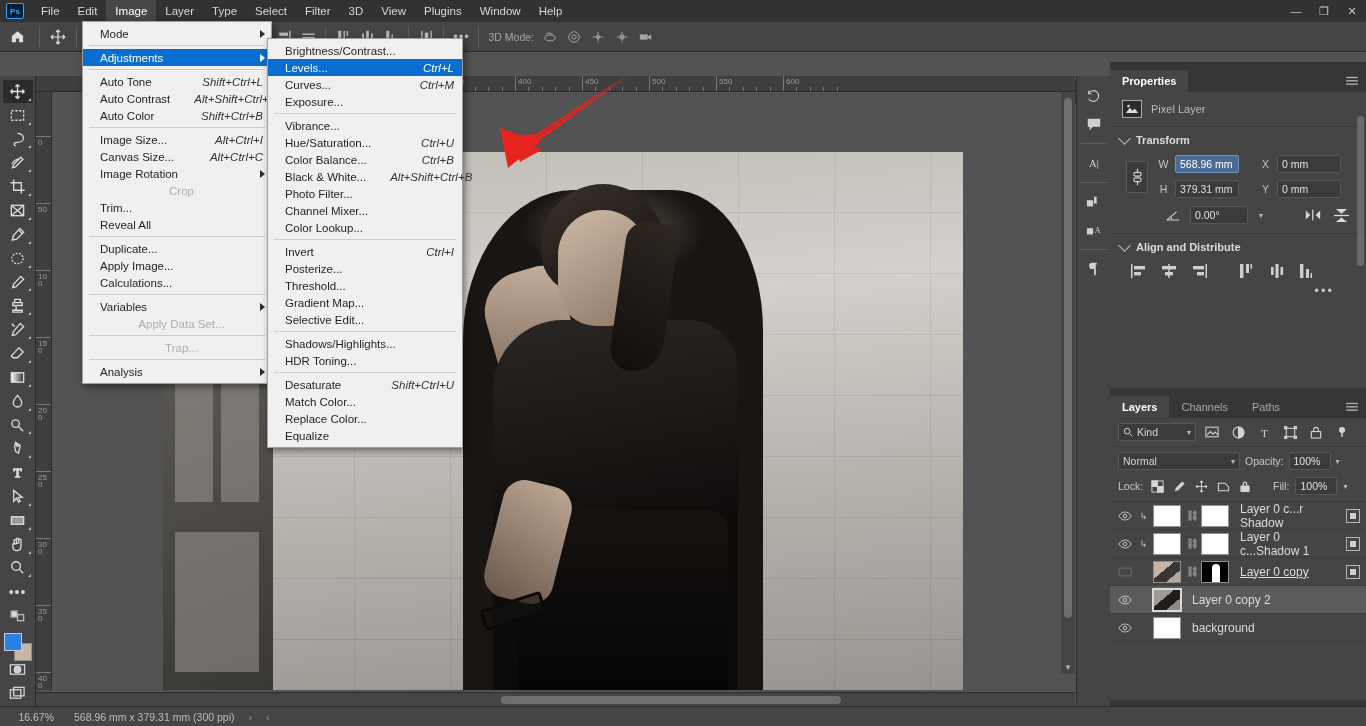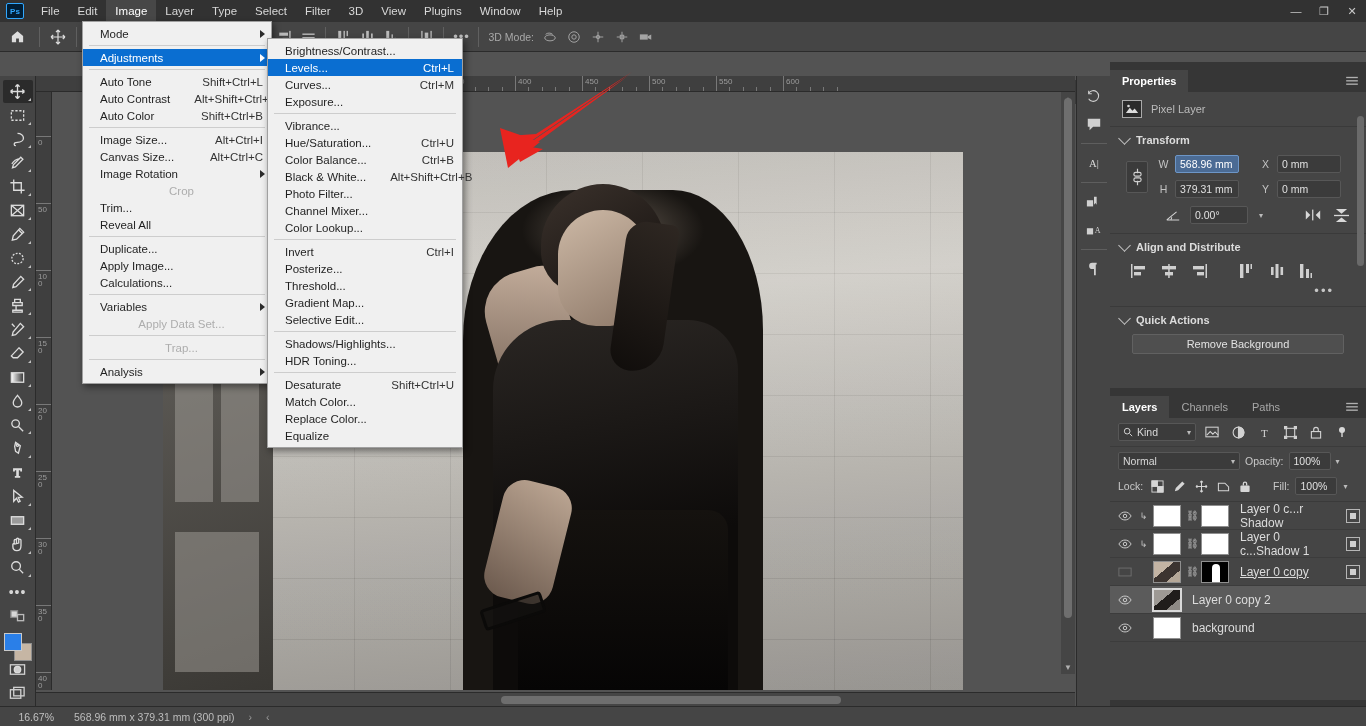--- a/index.html
+++ b/index.html
@@ -285,21 +285,21 @@
     border:1px solid #a0a0a0; box-shadow:2px 3px 7px rgba(0,0,0,.45);
     font-size:11.5px; padding:3px 0; z-index:50;
   }
   #menu-image { left:82px; top:21px; width:190px; }
   #menu-adjust { left:267px; top:38px; width:196px; }
   .dd-item {
     display:flex; align-items:center; height:17px; padding:0 8px 0 17px;
     position:relative; white-space:nowrap; color:#1f1f1f;
   }
   .dd-item .lbl { flex:0 0 auto; }
-  .dd-item .sc { margin-left:auto; padding-left:24px; color:#333; }
+  .dd-item .sc { margin-left:auto; padding-left:24px; color:#333;font-style:italic; }
   .dd-item.hl { background:#0a6ed1; color:#fff; }
   .dd-item.hl .sc { color:#fff; }
   .dd-item.disabled { color:#adadad;justify-content:center; }
   .dd-item .arrow {
     position:absolute; right:6px; top:5px; width:0;height:0;
     border-top:4px solid transparent;border-bottom:4px solid transparent;border-left:5px solid #2b2b2b;
   }
   .dd-item.hl .arrow { border-left-color:#fff; }
   .dd-sep { height:1px;background:#cdcdcd;margin:3px 6px; }
 
@@ -878,27 +878,20 @@
             <svg width="16" height="14" viewBox="0 0 16 14" fill="#cfcfcf">
                 <rect x="1" y="0" width="3.4" height="14"></rect>
                 <rect x="7" y="5" width="3" height="9"></rect>
                 <rect x="11.5" y="9" width="1.5" height="5"></rect>
               </svg>
           </div>
         </div>
         <div class="dots">•••</div>
       </div>
 
-      <div class="sec">
-        <div class="sec-title">
-          <span class="chev"></span>
-          <span>Quick Actions</span>
-        </div>
-        <div class="qa-btn">Remove Background</div>
-      </div>
 
       <div class="prop-scroll">
         <div class="tb"></div>
       </div>
     </div>
 
     <div class="layers">
       <div class="panel-tabs">
         <div class="ptab active">Layers</div>
         <div class="ptab">Channels</div>

